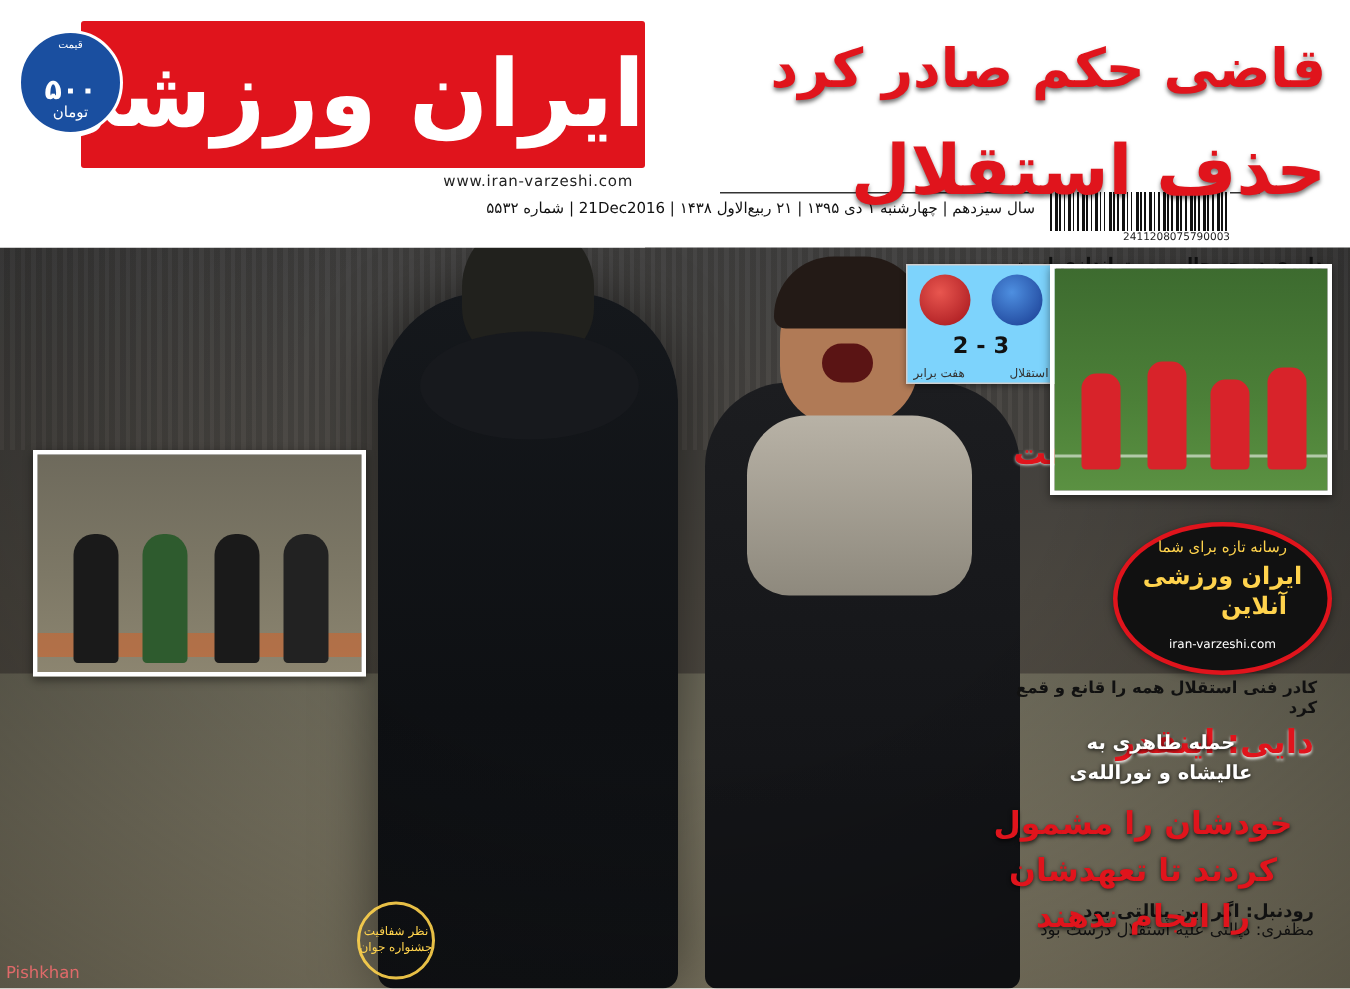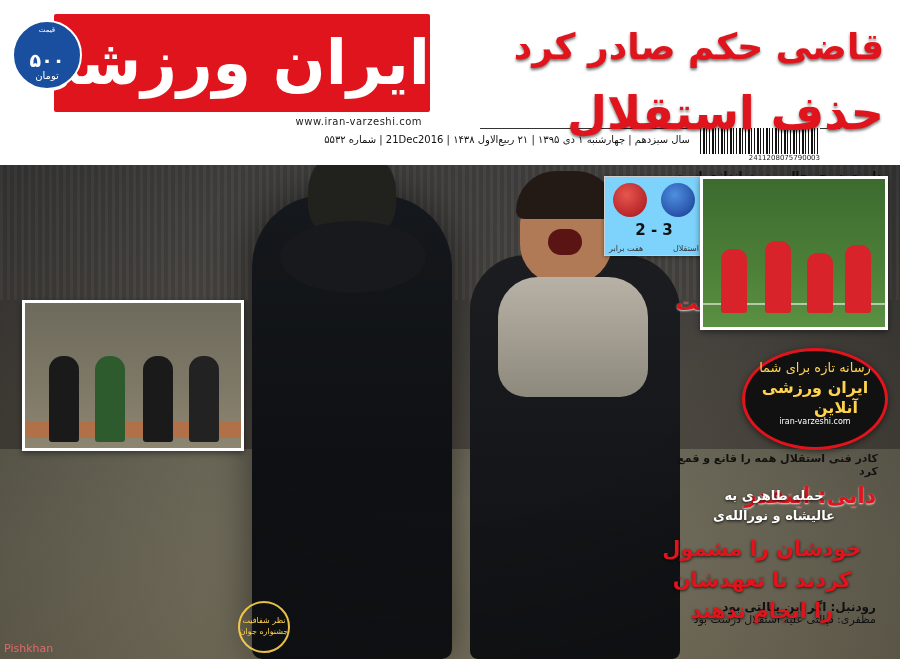--- a/index.html
+++ b/index.html
@@ -413,41 +413,41 @@
     width: 140px; height: 96px;
     border-radius: 50%;
     background: #111111;
     border: 3px solid #e0141c;
     box-shadow: 0 2px 6px rgba(0,0,0,0.5);
     text-align: center;
     z-index: 7;
   }
   .promo .k {
     color: #ffd34d;
-    font-size: 13px;
+    font-size: 10px;
     margin-top: 9px;
   }
   .promo .t1 {
     color: #ffd34d;
     font-size: 16px;
     font-weight: bold;
     margin-top: 3px;
     line-height: 20px;
   }
   .promo .t2 {
     color: #ffd34d;
     font-size: 16px;
     font-weight: bold;
     line-height: 19px;
     padding-left: 42px;
   }
   .promo .u {
     color: #ffffff;
     font-size: 8px;
-    margin-top: 0;
+    margin-top: 12px;
     direction: ltr;
   }
 
   .right-note {
     position: absolute;
     left: 660px; top: 486px;
     width: 228px;
     text-align: center;
     color: #fff;
     font-size: 13px;

